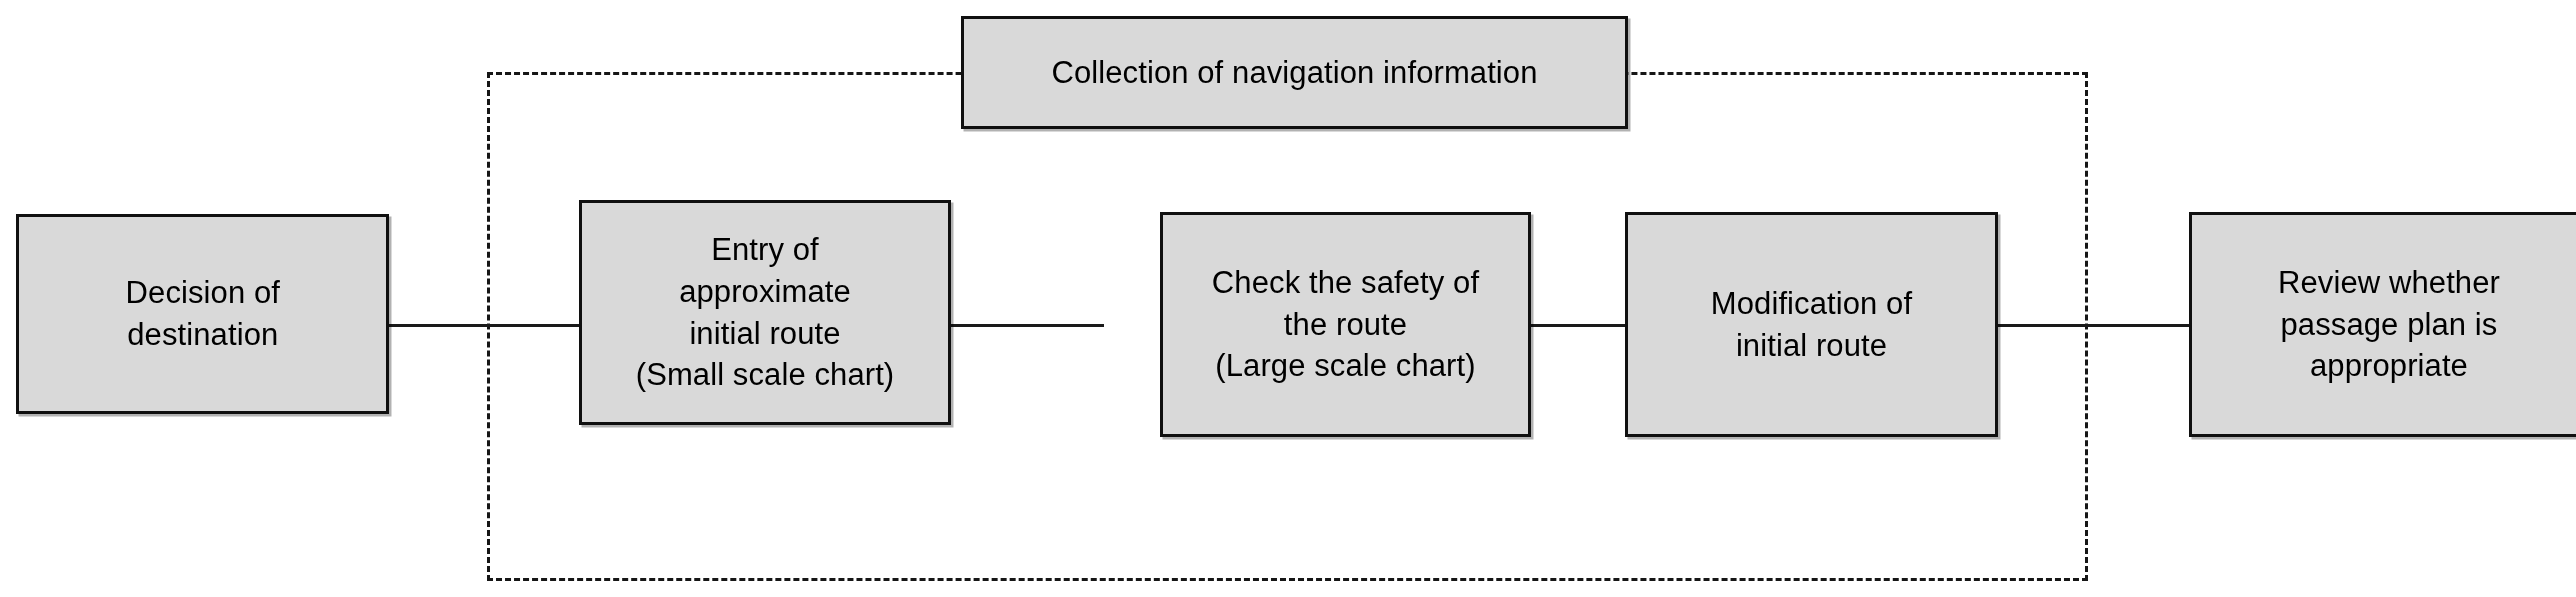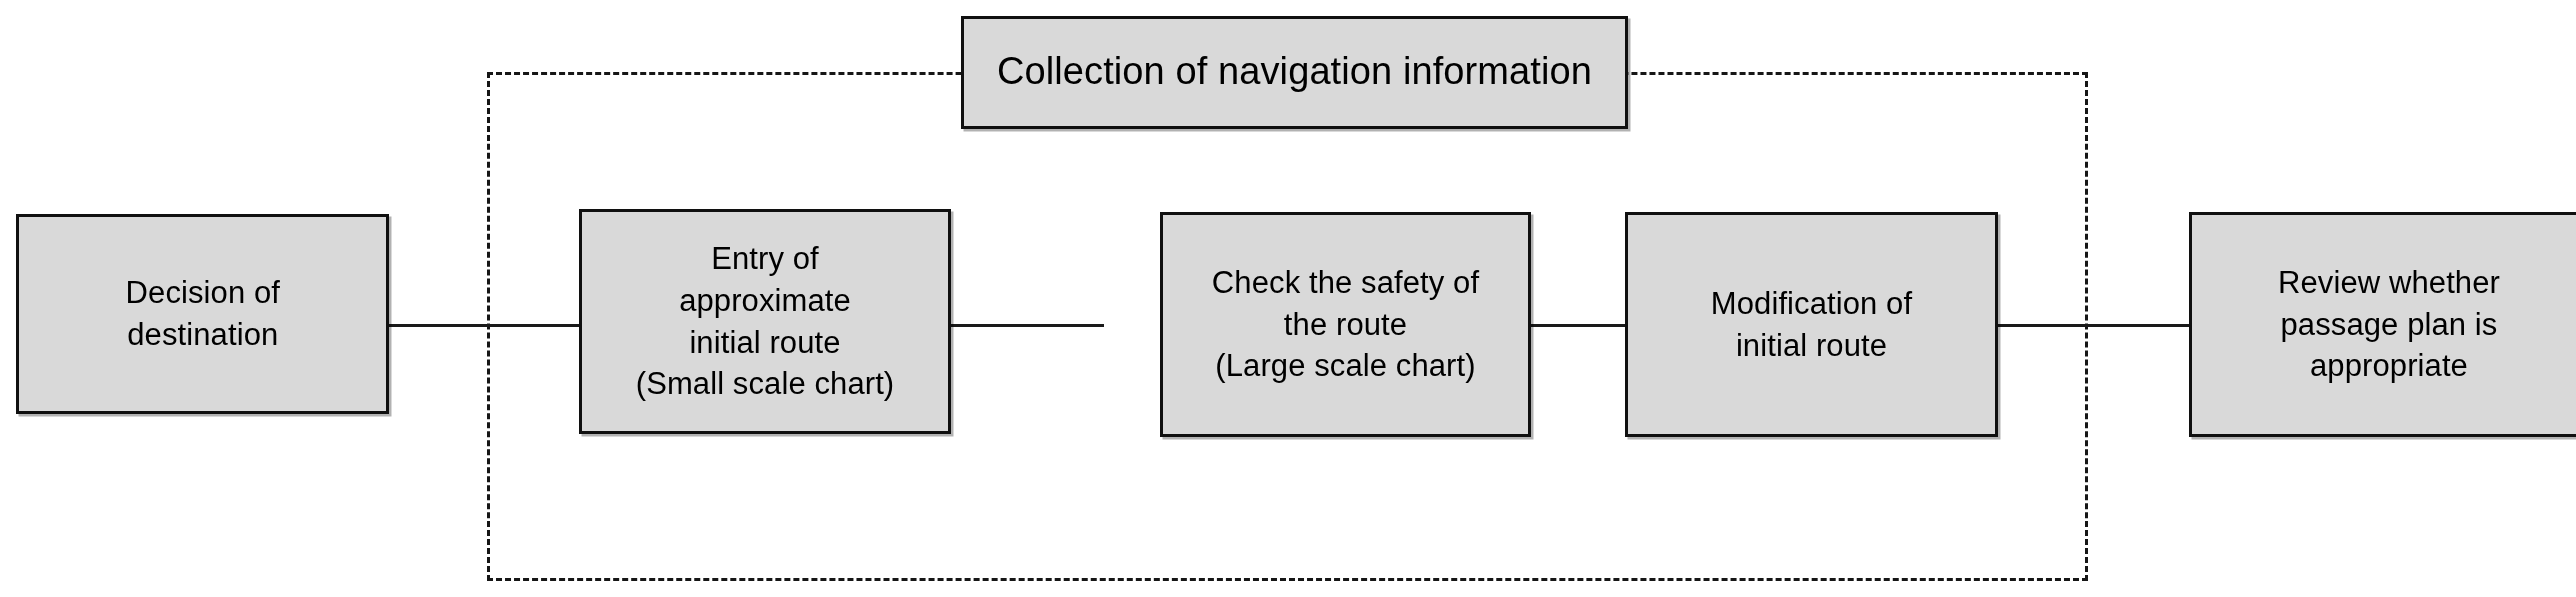--- a/index.html
+++ b/index.html
@@ -53,21 +53,21 @@
     letter-spacing: 0.1px;
     white-space: pre-line;
     padding: 0 7.5px;
   }
 
   
   .node.top-node {
     z-index: 4;
   }
   .node.top-node .label {
-    font-size: 38px;
+    font-size: 31px;
     line-height: 1.2;
   }
 </style>
 </head>
 <body>
 
 <div id="stage">
 
   <div class="dashed-group" style="left:487px; top:72px; width:1601px; height:509px;"></div>
 
@@ -81,21 +81,21 @@
 
   <div class="node top-node" style="left:961px; top:15.7px; width:667px; height:113px;">
     <span class="label">Collection of navigation information</span>
   </div>
 
   <div class="node" style="left:16.3px; top:214px; width:373px; height:200px;">
     <span class="label">Decision of
 destination</span>
   </div>
 
-  <div class="node" style="left:579px; top:209px; width:372px; height:225px;">
+  <div class="node" style="left:579px; top:200px; width:372px; height:225px;">
     <span class="label">Entry of
 approximate
 initial route
 (Small scale chart)</span>
   </div>
 
   <div class="node" style="left:1160px; top:212px; width:371px; height:225px;">
     <span class="label">Check the safety of
 the route
 (Large scale chart)</span>

